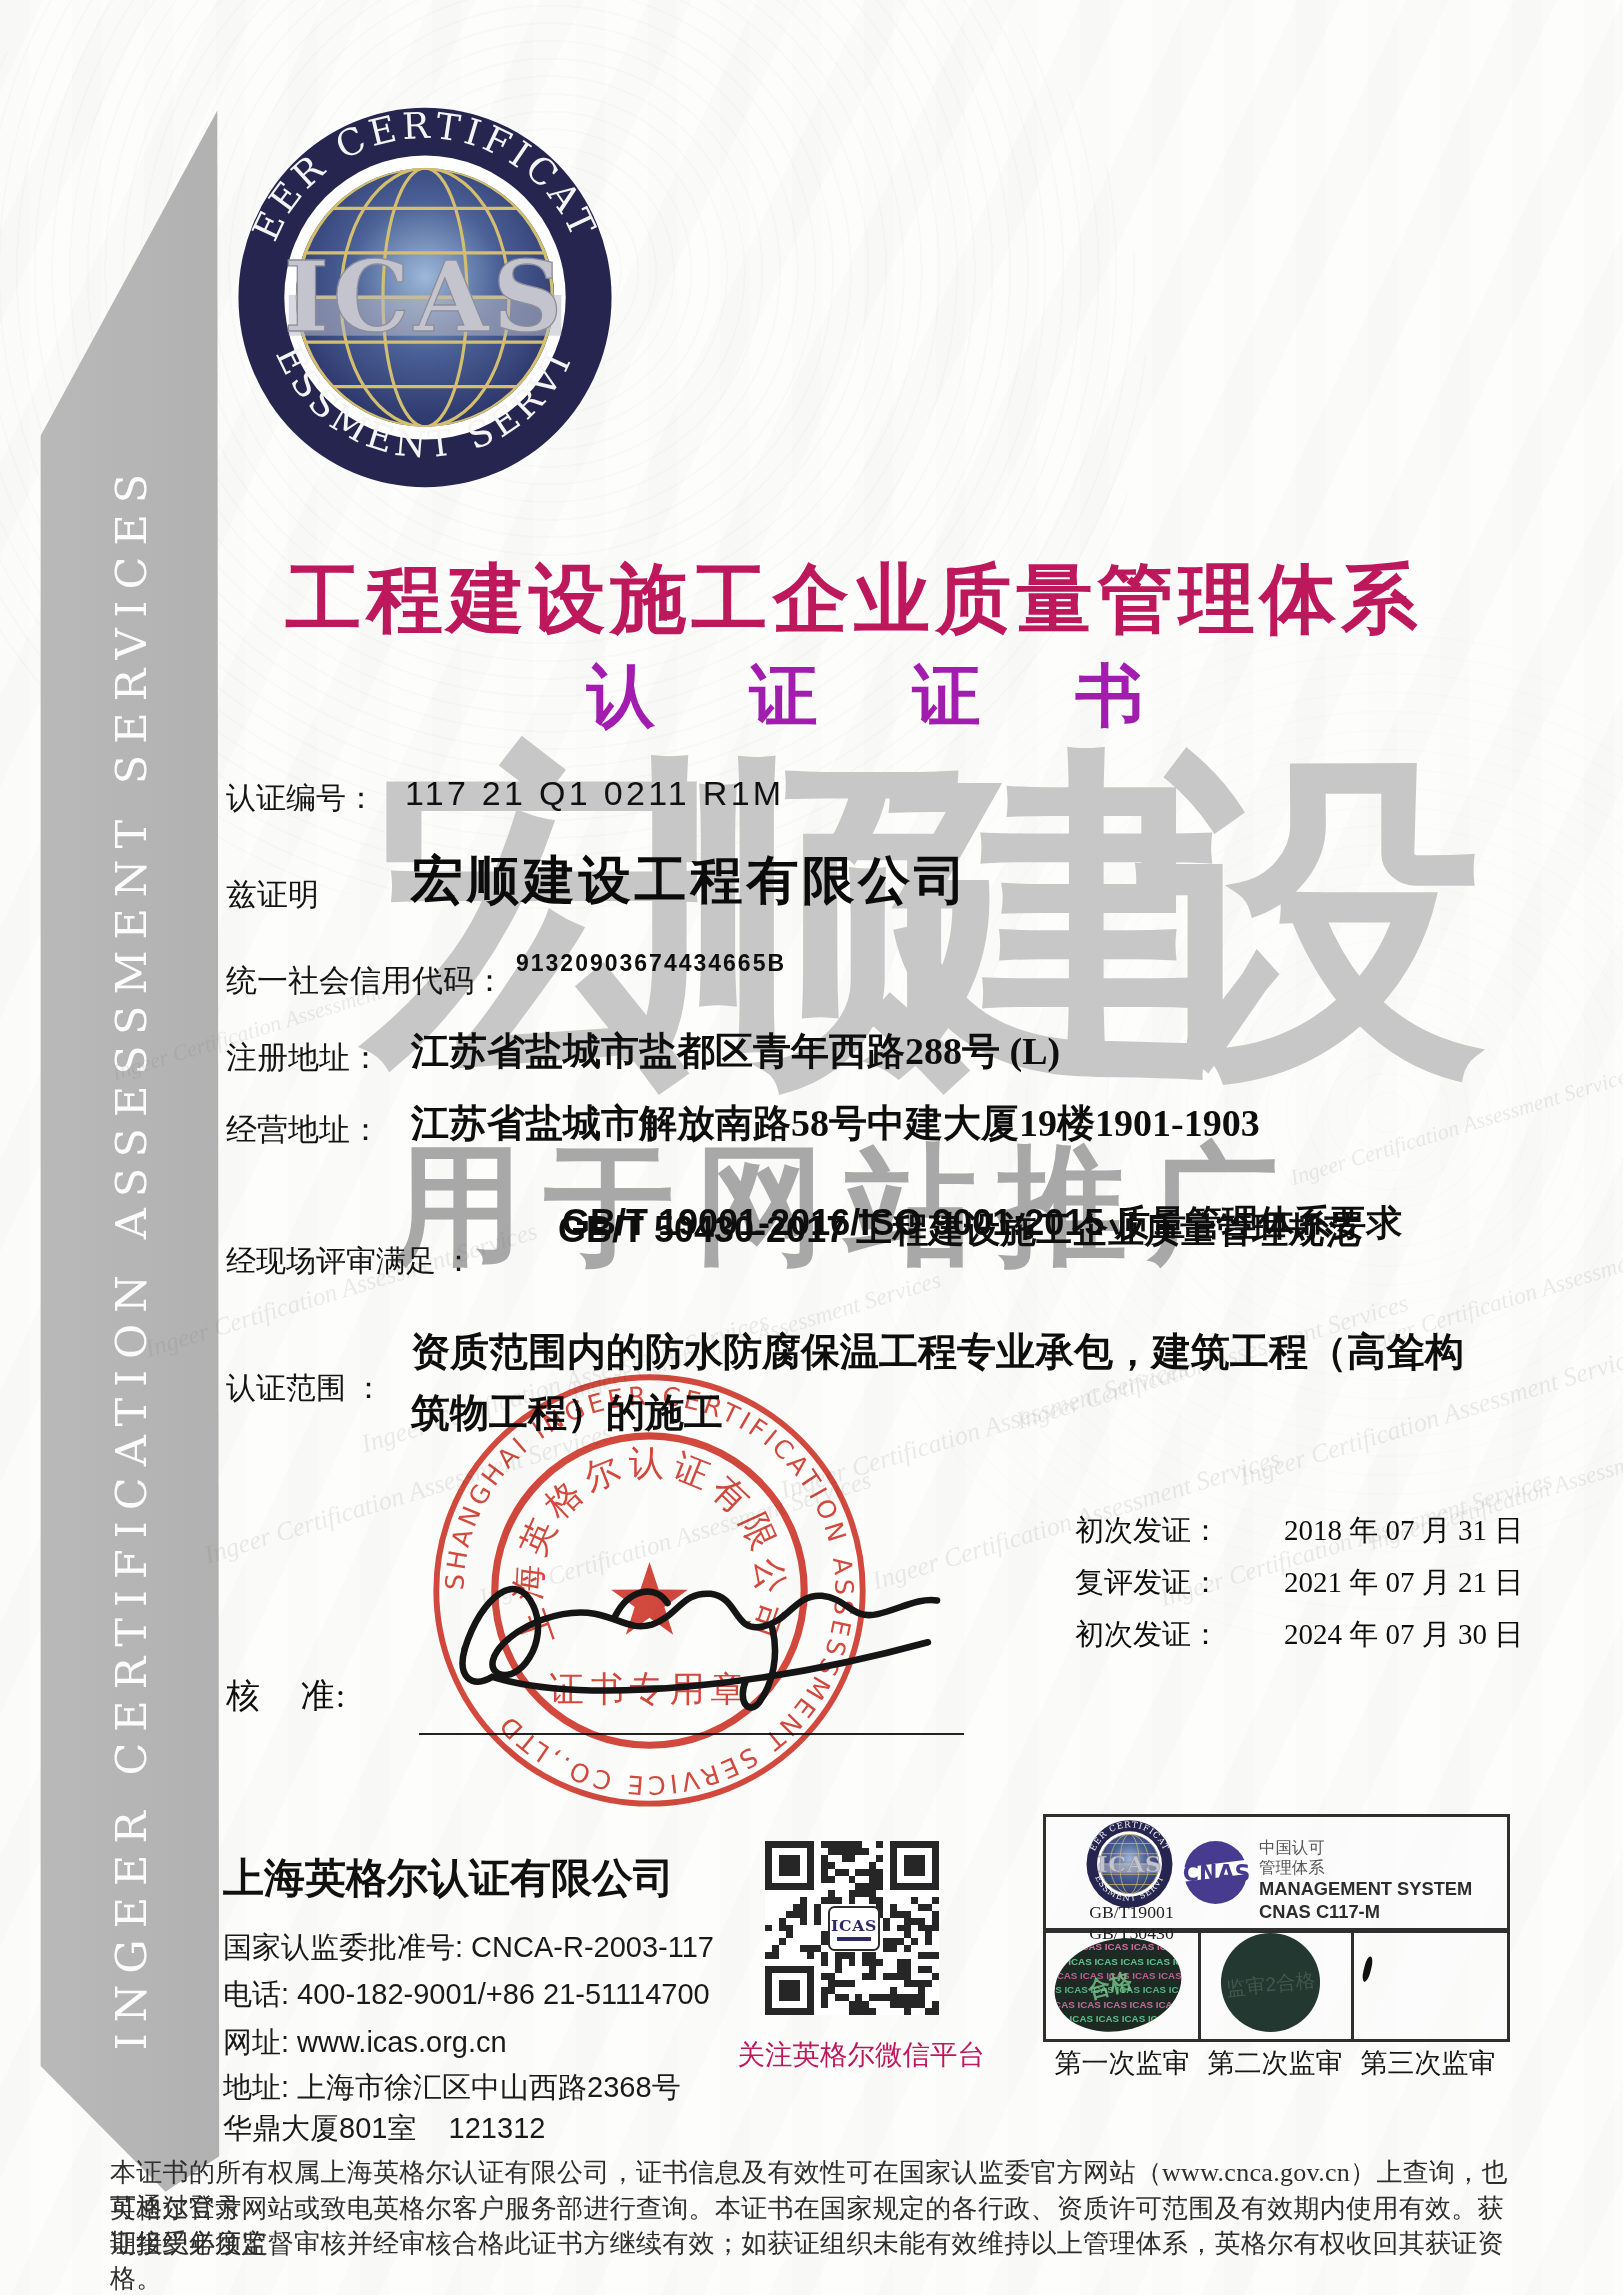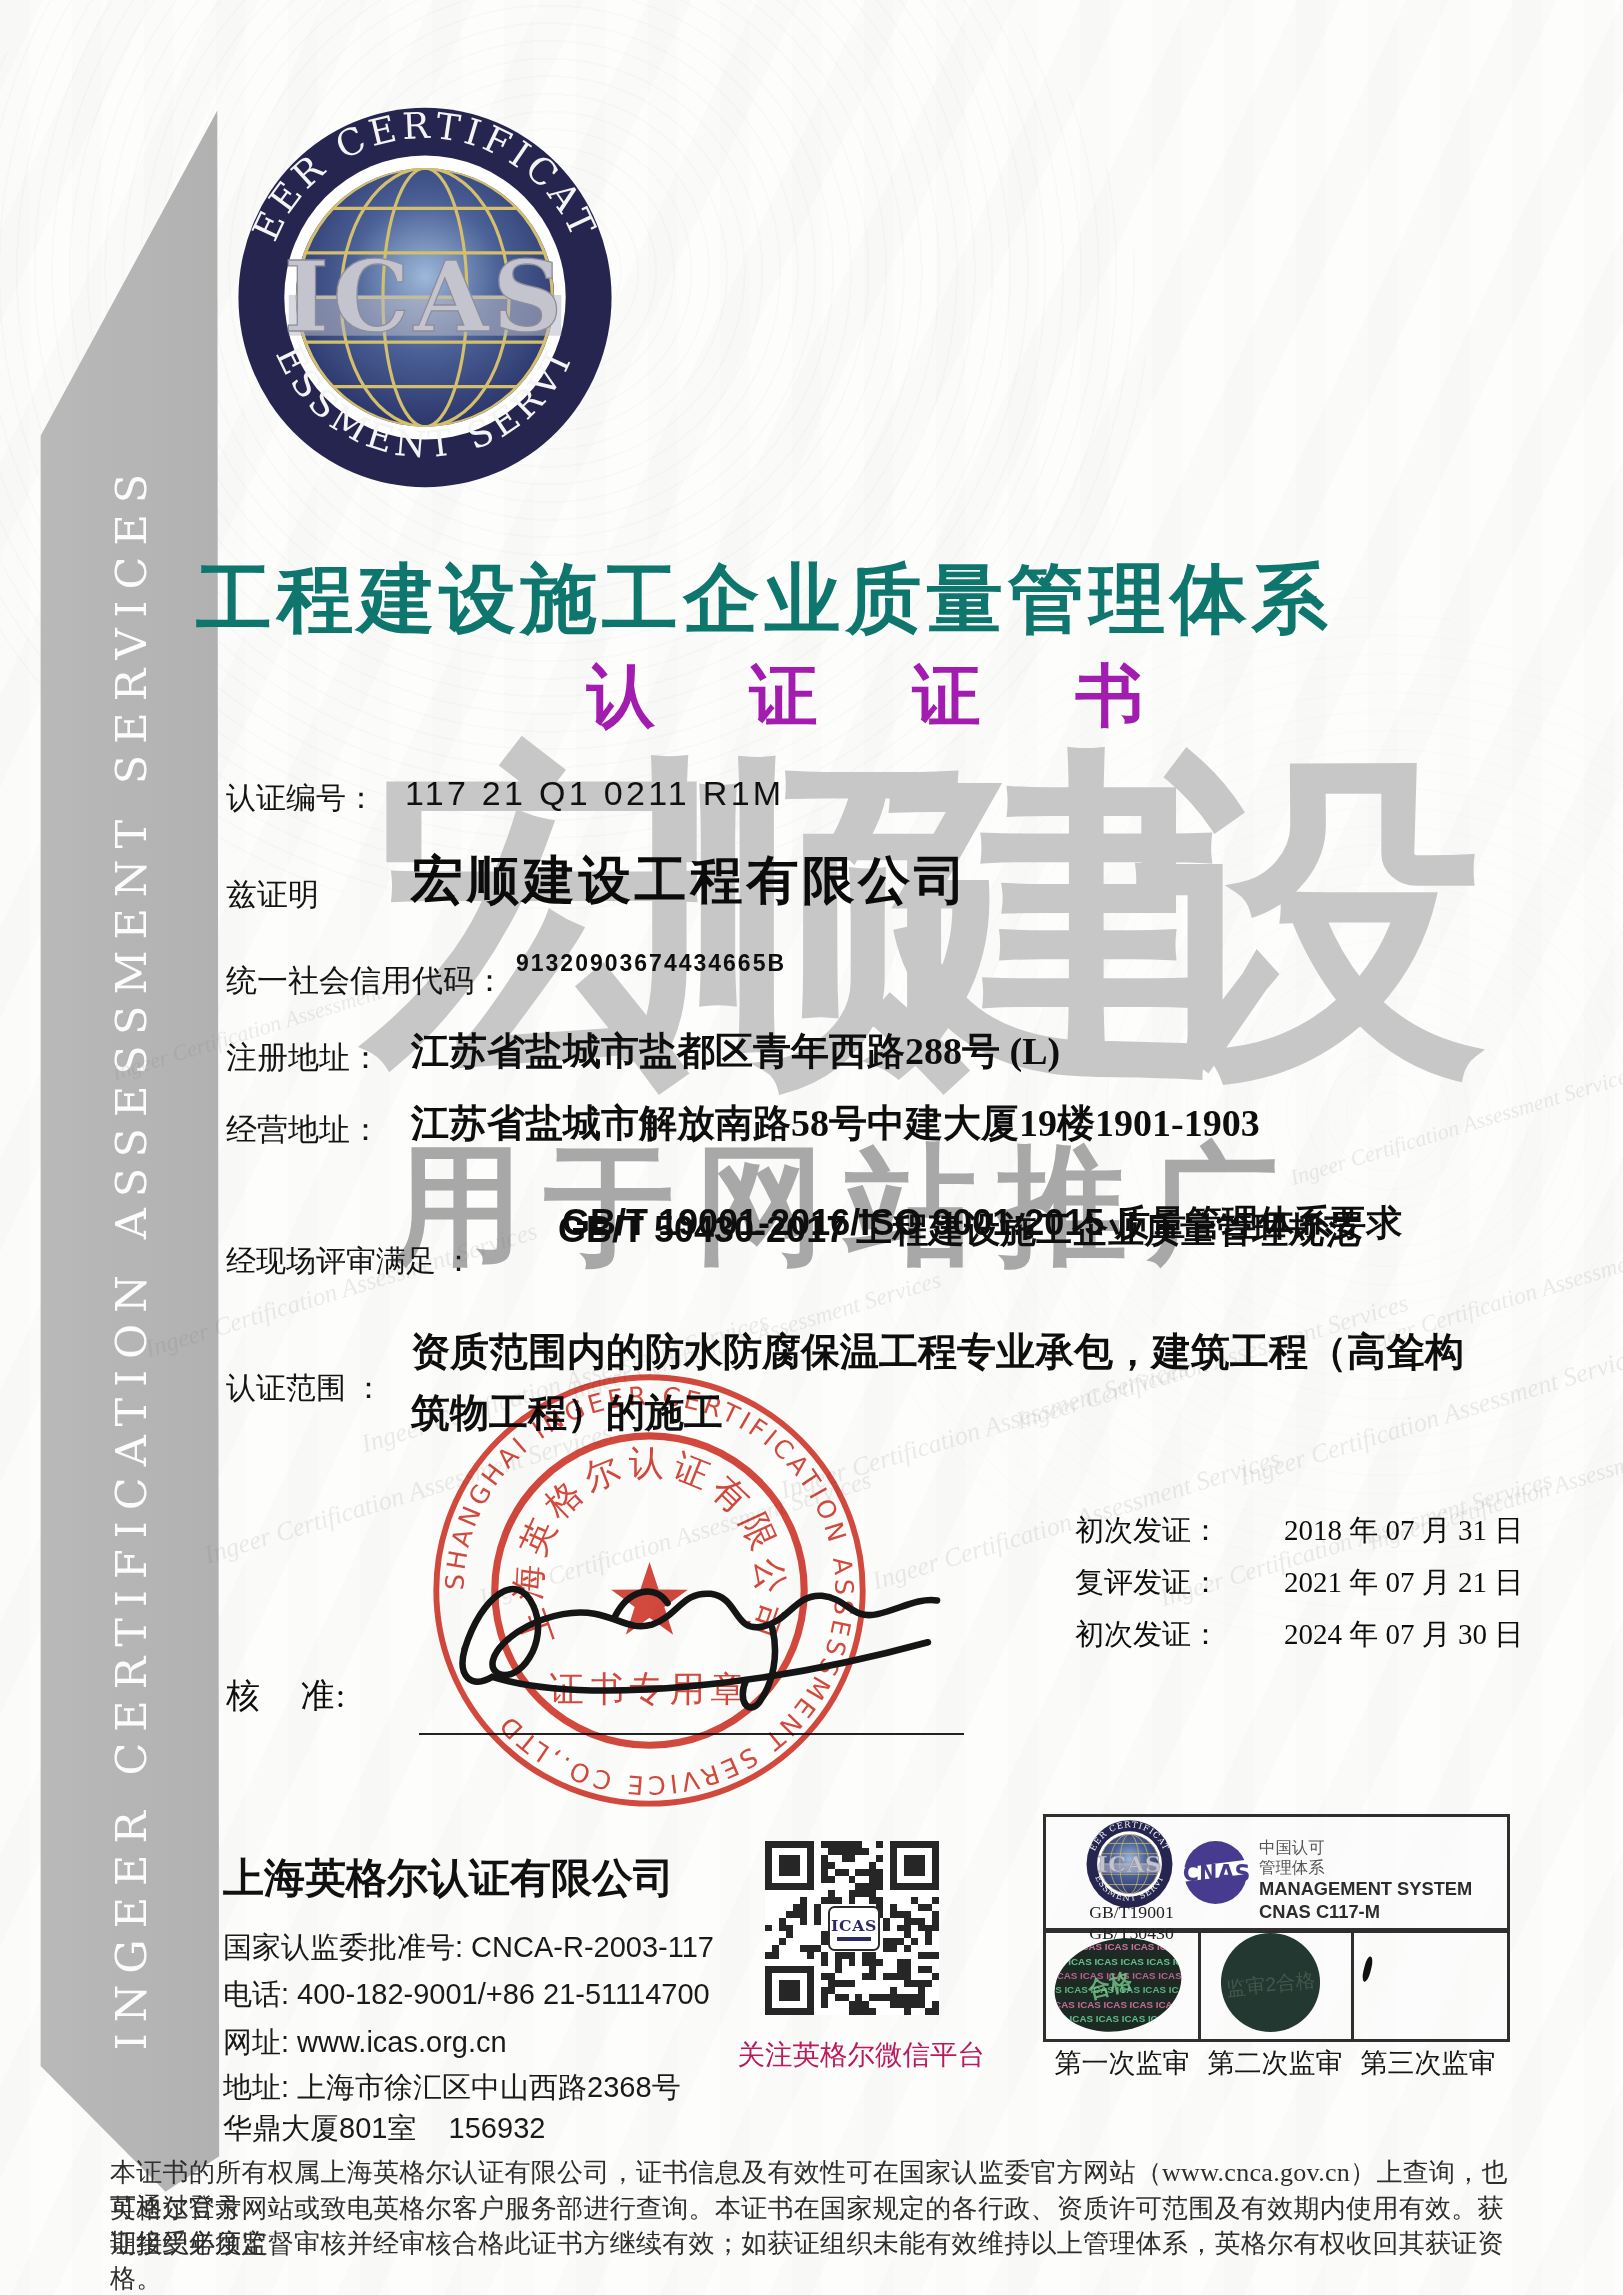--- a/index.html
+++ b/index.html
@@ -32,22 +32,22 @@
   .wm-slogan{position:absolute;left:393px;top:1140px;z-index:1;font-family:"Liberation Sans",sans-serif;
     font-size:130px;font-weight:600;letter-spacing:21px;color:#a8a8a8;white-space:nowrap;line-height:1;}
   .wm-pat{position:absolute;z-index:1;font-style:italic;font-family:"Liberation Serif",serif;
     color:rgba(110,110,110,0.13);white-space:nowrap;transform:rotate(-17deg);}
 
   .z2{z-index:2;}
   .abs{position:absolute;}
   .lbl{font-size:30px;color:#141414;}
   .pre{white-space:pre;}
 
-  .title1{position:absolute;left:196px;top:549px;width:1316px;z-index:2;
-    font-family:"Liberation Sans","DejaVu Sans",sans-serif;font-weight:900;font-size:76px;letter-spacing:5.2px;color:#0f766e;}
+  .title1{position:absolute;left:196px;top:549px;width:1316px;z-index:2;text-align:center;
+    font-family:"Liberation Sans","DejaVu Sans",sans-serif;font-weight:900;font-size:76px;letter-spacing:5.2px;color:#be185d;}
   .title2{position:absolute;left:226px;top:651px;width:1316px;z-index:2;text-align:center;
     font-family:"Liberation Sans","DejaVu Sans",sans-serif;font-weight:900;font-size:68px;letter-spacing:38px;color:#a21caf;}
 
   .v-cert{font-family:"Liberation Sans",sans-serif;font-size:34px;letter-spacing:3.3px;color:#101010;}
   .company{font-size:52px;font-weight:900;letter-spacing:3.9px;color:#0b0b0b;}
   .v-credit{font-family:"Liberation Sans",sans-serif;font-size:23px;font-weight:800;letter-spacing:2px;}
   .v-addr{font-size:38px;font-weight:700;}
   .v-std{font-family:"Liberation Sans",sans-serif;font-size:36px;font-weight:700;}
   .v-scope{font-size:39px;font-weight:700;}
   .d-lbl{font-size:29px;}
@@ -225,21 +225,21 @@
       <path d="M540,218 C550,258 542,302 520,332 C504,352 486,330 500,298"></path>
       <path d="M300,200 C320,160 360,150 380,180"></path>
     </g>
   </svg>
 
   <div class="abs z2 issuer-name" style="left:223px;top:1851px;">上海英格尔认证有限公司</div>
   <div class="abs z2 issuer-line" style="left:223px;top:1928px;">国家认监委批准号: CNCA-R-2003-117</div>
   <div class="abs z2 issuer-line" style="left:223px;top:1975px;">电话: 400-182-9001/+86 21-51114700</div>
   <div class="abs z2 issuer-line" style="left:223px;top:2023px;">网址: www.icas.org.cn</div>
   <div class="abs z2 issuer-line" style="left:223px;top:2068px;">地址: 上海市徐汇区中山西路2368号</div>
-  <div class="abs z2 issuer-line pre" style="left:223px;top:2109px;">华鼎大厦801室    156932</div>
+  <div class="abs z2 issuer-line pre" style="left:223px;top:2109px;">华鼎大厦801室    121312</div>
 
   <div class="qr-wrap">
     <svg id="qrSvg" viewBox="0 0 25 25" shape-rendering="crispEdges">
         <rect width="25" height="25" fill="#fff"></rect>
         <rect x="0" y="0" width="1" height="1" fill="#262626"></rect>
         <rect x="1" y="0" width="1" height="1" fill="#262626"></rect>
         <rect x="2" y="0" width="1" height="1" fill="#262626"></rect>
         <rect x="3" y="0" width="1" height="1" fill="#262626"></rect>
         <rect x="4" y="0" width="1" height="1" fill="#262626"></rect>
         <rect x="5" y="0" width="1" height="1" fill="#262626"></rect>

